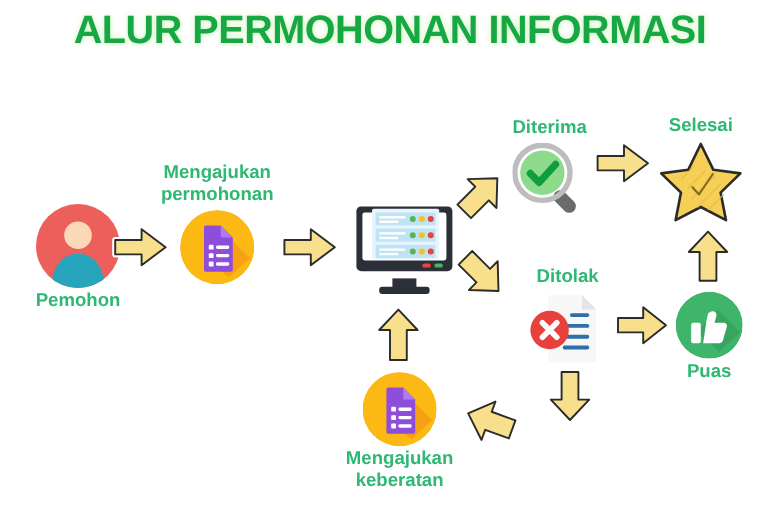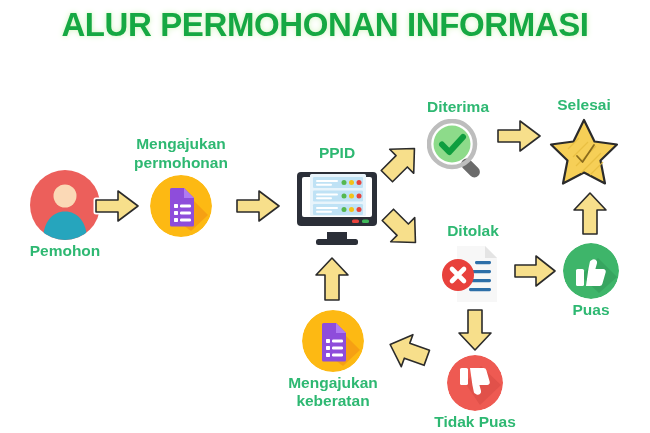--- a/index.html
+++ b/index.html
@@ -137,21 +137,20 @@
         <g>
           <rect x="19" y="36" width="50" height="11" rx="1.2" fill="#bfe2f5"></rect>
           <rect x="22" y="39" width="22" height="2" rx="1" fill="#ffffff"></rect>
           <rect x="22" y="42.8" width="16" height="2" rx="1" fill="#ffffff"></rect>
           <circle cx="50" cy="41.5" r="2.5" fill="#55b84f"></circle>
           <circle cx="57.5" cy="41.5" r="2.5" fill="#f3c218"></circle>
           <circle cx="65" cy="41.5" r="2.5" fill="#e8433c"></circle>
         </g>
       </svg>
     </div>
-    <div class="node-label label-above" style="margin-bottom:6px;">PPID</div>
   </div>
 
   <div class="node" style="left:427px; top:119px; width:62px; height:62px;">
     <div style="position:absolute; left:0; top:0; width:62px; height:62px;">
       <svg width="62" height="62" viewBox="0 0 62 62" aria-hidden="true">
         <rect x="38" y="38" width="11" height="22" rx="5.5" fill="#6b6b6b" transform="rotate(-45 43.5 49)"></rect>
         <circle cx="25" cy="25" r="23" fill="none" stroke="#bdbdbd" stroke-width="4.5"></circle>
         <circle cx="25" cy="25" r="18.5" fill="#8ddb8a"></circle>
         <path d="M15 25.5 L22.3 33 L36 18" fill="none" stroke="#0f9e3f" stroke-width="6" stroke-linecap="round" stroke-linejoin="round"></path>
       </svg>
@@ -202,34 +201,20 @@
           <rect x="32" y="36" width="22" height="3.2" rx="1.4"></rect>
           <rect x="32" y="45" width="22" height="3.2" rx="1.4"></rect>
         </g>
         <circle cx="21" cy="32" r="16" fill="#e8413c"></circle>
         <path d="M15 26 L27 38 M27 26 L15 38" stroke="#ffffff" stroke-width="4.6" stroke-linecap="round"></path>
       </svg>
     </div>
     <div class="node-label label-above">Ditolak</div>
   </div>
 
-  <div class="node" style="left:447px; top:355px; width:56px; height:56px;">
-    <div class="circle-icon" style="left:0; top:0; width:56px; height:56px;">
-      <svg width="56" height="56" viewBox="0 0 56 56" aria-hidden="true">
-        <circle cx="28" cy="28" r="28" fill="#ee5a52"></circle>
-        <path d="M28 0 A28 28 0 0 1 28 56 A28 28 0 0 0 28 0 Z" fill="#dd4c45"></path>
-        <path d="M33 50 L54 30 L34 11 L18 28 Z" fill="#d04640" opacity="0.45"></path>
-        <g fill="#ffffff">
-          <rect x="13" y="13" width="8" height="17" rx="1.6"></rect>
-          <path d="M23 13 h13.5 a3 3 0 0 1 2.9 2.2 l3.3 11.6 a2.6 2.6 0 0 1 -2.5 3.3 h-7.8 l1.6 5.6 a3.2 3.2 0 0 1 -4.4 3.7 l-1.6 -0.8 a2 2 0 0 1 -1.1 -1.4 l-1.4 -6.6 a3 3 0 0 1 -0.1 -0.7 z"></path>
-        </g>
-      </svg>
-    </div>
-    <div class="node-label label-below">Tidak Puas</div>
-  </div>
 
   <div class="node" style="left:302px; top:310px; width:62px; height:62px;">
     <div class="circle-icon" style="left:0; top:0; width:62px; height:62px;">
       <svg width="62" height="62" viewBox="0 0 62 62" aria-hidden="true">
         <circle cx="31" cy="31" r="31" fill="#fdb913"></circle>
         <path d="M31 0 A31 31 0 0 1 31 62 A31 31 0 0 0 31 0 Z" fill="#f79a1e"></path>
         <path d="M41 56 L58 40 L40 22 L21 41 Z" fill="#f08c14" opacity="0.55"></path>
         <path d="M20 13 h14 l10 10 v27 a1.5 1.5 0 0 1 -1.5 1.5 h-21 a1.5 1.5 0 0 1 -1.5 -1.5 v-35.5 a1.5 1.5 0 0 1 1.5 -1.5 z" fill="#8e4ddb"></path>
         <path d="M34 13 l10 10 h-10 z" fill="#b07af2"></path>
         <g fill="#ffffff">

